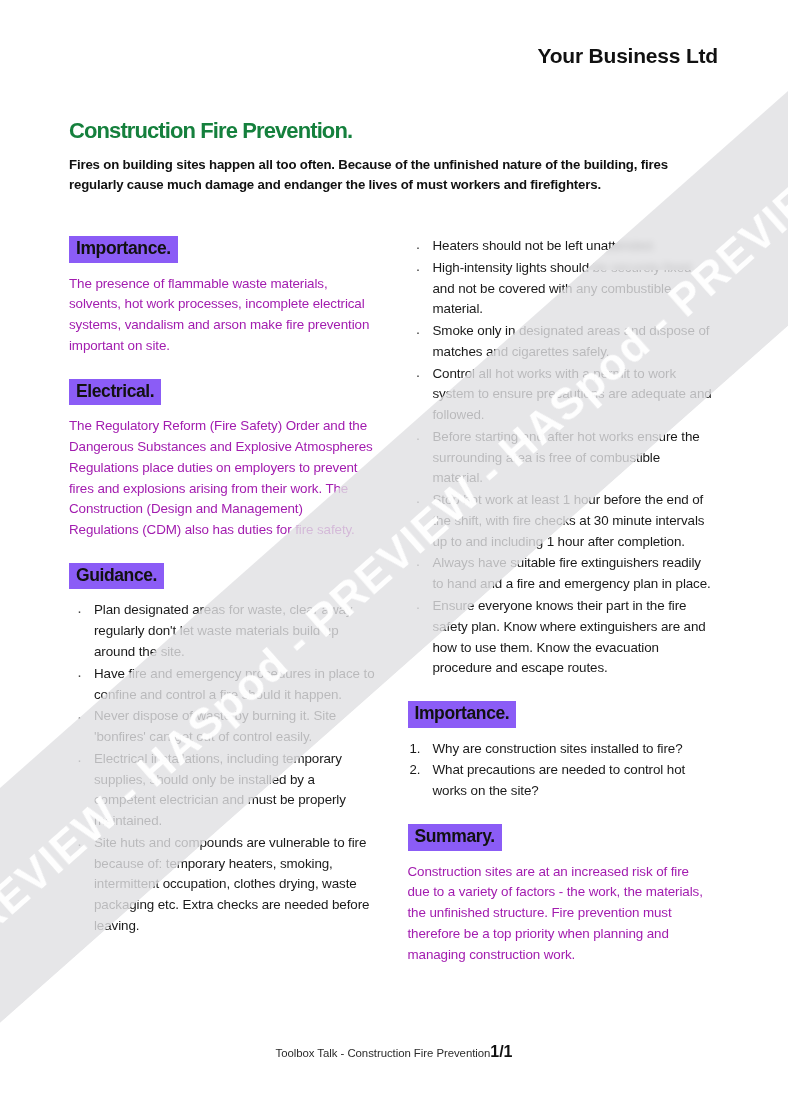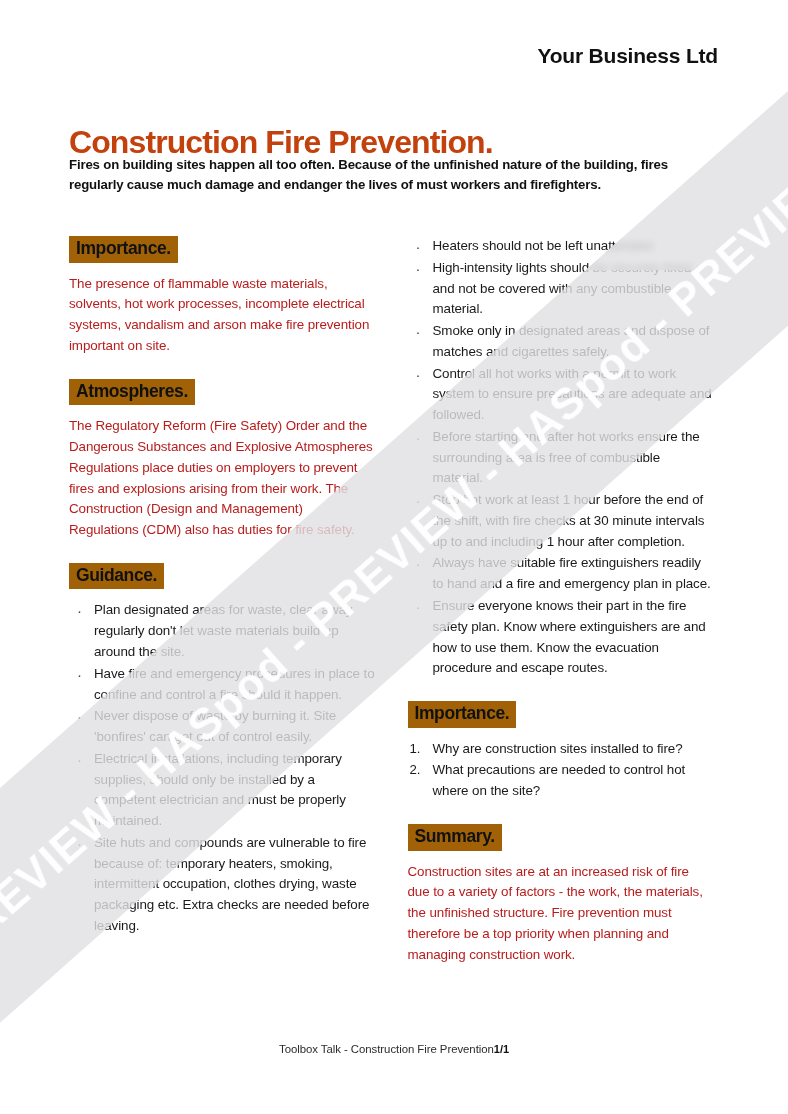--- a/index.html
+++ b/index.html
@@ -36,24 +36,24 @@
     font-weight: bold;
     letter-spacing: -0.2px;
     color: #111111;
     text-align: right;
     white-space: nowrap;
   }
   .doc-title {
     position: absolute;
     left: 69px;
     top: 104px;
-    font-size: 32px;
+    font-size: 22px;
     font-weight: bold;
     letter-spacing: -0.9px;
-    color: #c2410c;
+    color: #15803d;
     line-height: 1.08;
   }
   .doc-intro {
     position: absolute;
     left: 69px;
     top: 155px;
     width: 626px;
     font-size: 13.2px;
     font-weight: bold;
     line-height: 1.48;
@@ -73,34 +73,34 @@
   .col {
     width: 307px;
   }
 
   .section { margin-bottom: 2px; }
 
   h2.section-title {
     display: inline-block;
     margin: 0 0 11px 0;
     padding: 3px 7px 4px 7px;
-    background: #a16207;
+    background: #8b5cf6;
     font-size: 17.5px;
     font-weight: bold;
     letter-spacing: -0.4px;
     color: #111111;
     line-height: 1.12;
   }
 
   p.body-text {
     margin: 0 0 22px 0;
     font-size: 13.4px;
     line-height: 1.55;
     letter-spacing: -0.1px;
-    color: #b91c1c;
+    color: #a21caf;
   }
   p.body-text.last { margin-bottom: 7px; }
 
   ul.bullets, ol.numbers {
     margin: 0 0 22px 0;
     padding: 0;
     list-style: none;
   }
   ul.bullets li, ol.numbers li {
     position: relative;
@@ -139,21 +139,21 @@
     top: 1043px;
     display: flex;
     justify-content: center;
     align-items: baseline;
     font-size: 11.4px;
     color: #2b2b2b;
     letter-spacing: -0.05px;
   }
   .footer .page-num {
     font-weight: bold;
-    font-size: 11px;
+    font-size: 16px;
     color: #111;
   }
 
   
   .wm-layer {
     position: absolute;
     left: 0; top: 0;
     width: 788px;
     height: 1114px;
     pointer-events: none;
@@ -200,21 +200,21 @@
     <div class="columns">
 
       <div class="col">
 
         <div class="section">
           <h2 class="section-title">Importance.</h2>
           <p class="body-text">The presence of flammable waste materials, solvents, hot work processes, incomplete electrical systems, vandalism and arson make fire prevention important on site.</p>
         </div>
 
         <div class="section">
-          <h2 class="section-title">Atmospheres.</h2>
+          <h2 class="section-title">Electrical.</h2>
           <p class="body-text">The Regulatory Reform (Fire Safety) Order and the Dangerous Substances and Explosive Atmospheres Regulations place duties on employers to prevent fires and explosions arising from their work. The Construction (Design and Management) Regulations (CDM) also has duties for fire safety.</p>
         </div>
 
         <div class="section">
           <h2 class="section-title">Guidance.</h2>
           <ul class="bullets tight">
             <li>Plan designated areas for waste, clear away regularly don't let waste materials build up around the site.</li>
             <li>Have fire and emergency procedures in place to confine and control a fire should it happen.</li>
             <li>Never dispose of waste by burning it. Site 'bonfires' can get out of control easily.</li>
             <li>Electrical installations, including temporary supplies, should only be installed by a competent electrician and must be properly maintained.</li>
@@ -236,21 +236,21 @@
             <li>Stop hot work at least 1 hour before the end of the shift, with fire checks at 30 minute intervals up to and including 1 hour after completion.</li>
             <li>Always have suitable fire extinguishers readily to hand and a fire and emergency plan in place.</li>
             <li>Ensure everyone knows their part in the fire safety plan. Know where extinguishers are and how to use them. Know the evacuation procedure and escape routes.</li>
           </ul>
         </div>
 
         <div class="section">
           <h2 class="section-title">Importance.</h2>
           <ol class="numbers">
             <li>Why are construction sites installed to fire?</li>
-            <li>What precautions are needed to control hot where on the site?</li>
+            <li>What precautions are needed to control hot works on the site?</li>
           </ol>
         </div>
 
         <div class="section">
           <h2 class="section-title">Summary.</h2>
           <p class="body-text last">Construction sites are at an increased risk of fire due to a variety of factors - the work, the materials, the unfinished structure. Fire prevention must therefore be a top priority when planning and managing construction work.</p>
         </div>
 
       </div>
     </div>

